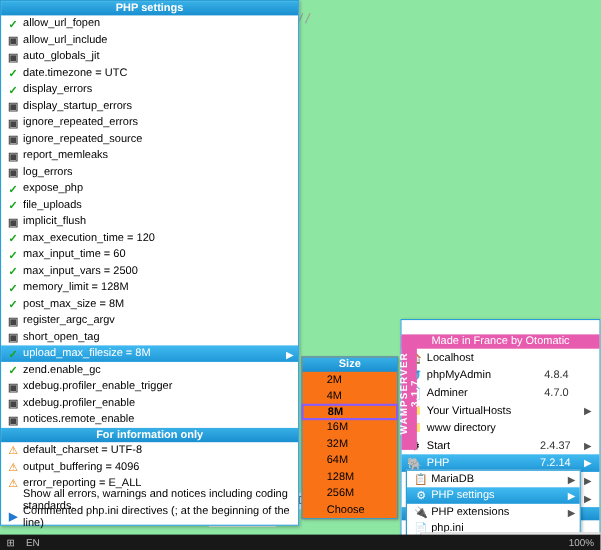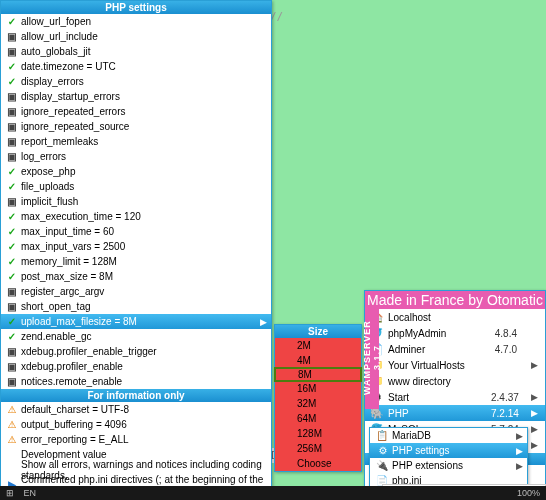--- a/index.html
+++ b/index.html
@@ -15,26 +15,26 @@
 .item:hover,.item.hl { background:linear-gradient(#42baf0,#2098d8); color:#fff; }
 .item .ico { width:14px; text-align:center; font-size:10px; }
 .item .lbl { flex:1; padding-left:2px; }
 .item .arrow { font-size:9px; color:#555; }
 .item.hl .arrow { color:#fff; }
 .check { color:#19a619; font-weight:bold; }
 .reg { color:#444; font-weight:bold; }
 .warn { color:#e67e00; }
 .blue { color:#2078d0; font-weight:bold; }
 
-.panel-size { position:absolute; left:274px; top:324px; width:88px; background:#ef4444; border:1px solid #2a9fd6; box-shadow:1px 1px 3px rgba(0,0,0,.3); }
+.panel-size { position:absolute; left:274px; top:324px; width:88px; background:#f97316; border:1px solid #2a9fd6; box-shadow:1px 1px 3px rgba(0,0,0,.3); }
 .panel-size .item { padding-left:22px; }
-.redbox { border:2px solid #4d7c0f; margin:-1px; }
+.redbox { border:2px solid #8b5cf6; margin:-1px;font-weight:bold; }
 
 .panel-wamp { position:absolute; left:364px; top:290px; width:182px; background:#fff; border:1px solid #2a9fd6; box-shadow:1px 1px 3px rgba(0,0,0,.3); }
-.hdr-pink { background:#e85cb0; color:#fff; text-align:center; font-size:14px; padding:1px; }
+.hdr-pink { background:#e85cb0; color:#fff; text-align:center; font-size:10px; padding:1px;margin-top:13px; }
 .hdr-status { background:linear-gradient(#38b0e6,#1a8fd0); color:#fff; text-align:center; font-size:9px; padding:1px; font-weight:bold; }
 .witem { display:flex; align-items:center; height:16px; padding:0 4px; font-size:10px; }
 .witem.hl { background:linear-gradient(#42baf0,#2098d8); color:#fff; }
 .witem .ico { width:16px; text-align:center; font-size:11px; }
 .witem .lbl { flex:1; padding-left:3px; }
 .witem .ver { width:40px; text-align:right; padding-right:14px; color:#333; }
 .witem.hl .ver { color:#fff; }
 .witem .arrow { width:10px; font-size:9px; color:#555; }
 .witem.hl .arrow { color:#fff; }
 
@@ -167,24 +167,20 @@
         <span class="ico warn">⚠</span>
         <span class="lbl">default_charset = UTF-8</span>
       </div>
       <div class="item">
         <span class="ico warn">⚠</span>
         <span class="lbl">output_buffering = 4096</span>
       </div>
       <div class="item">
         <span class="ico warn">⚠</span>
         <span class="lbl">error_reporting = E_ALL</span>
-      </div>
-      <div class="item">
-        <span class="ico"></span>
-        <span class="lbl">   Development value</span>
       </div>
       <div class="item">
         <span class="ico"></span>
         <span class="lbl">Show all errors, warnings and notices including coding standards.</span>
       </div>
       <div class="item">
         <span class="ico blue">▶</span>
         <span class="lbl">Commented php.ini directives (; at the beginning of the line)</span>
       </div>
     </div>

